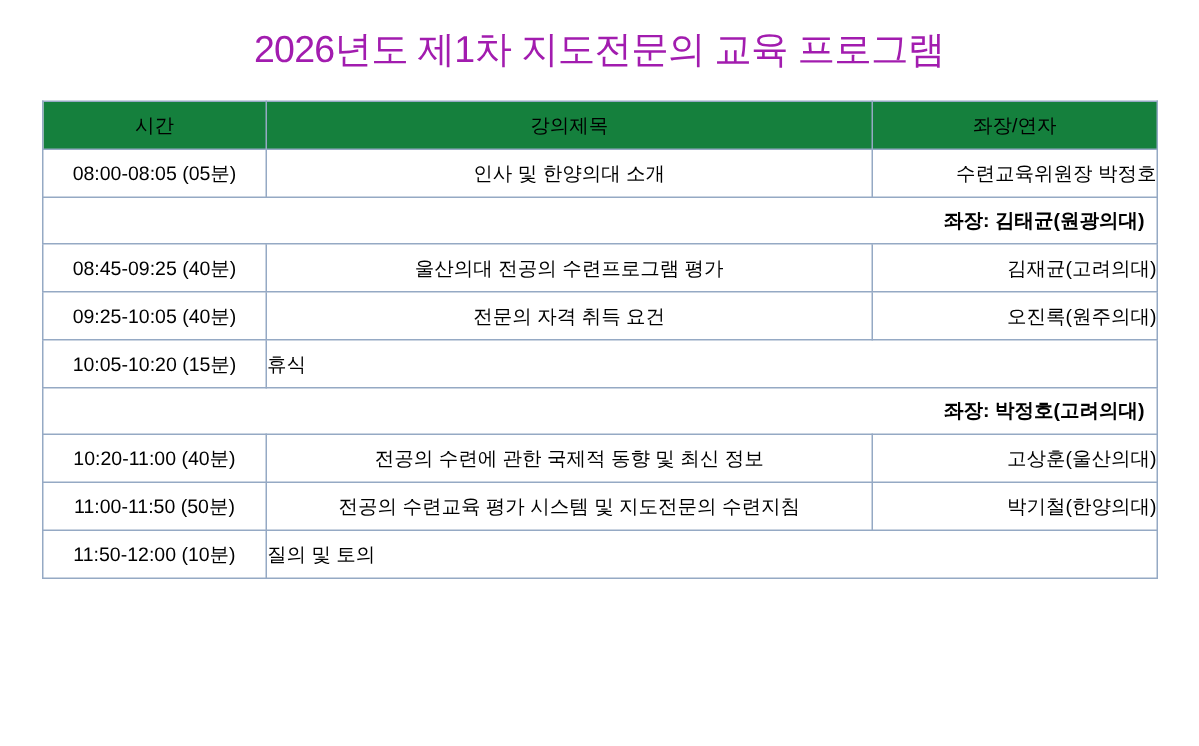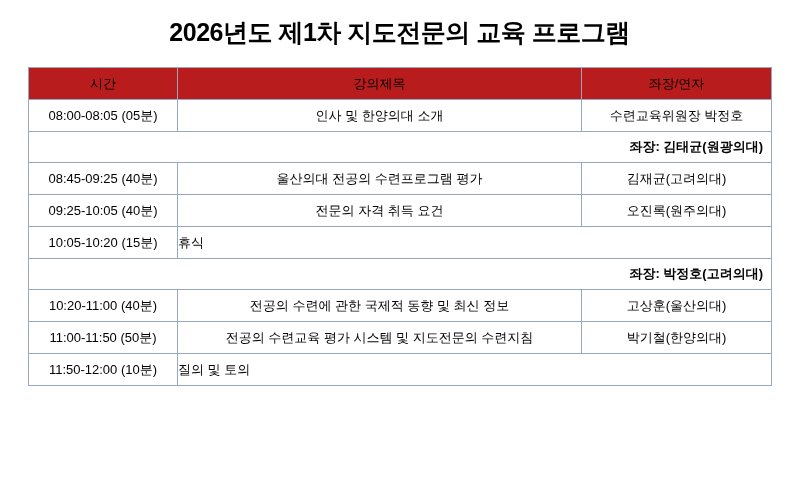--- a/index.html
+++ b/index.html
@@ -17,62 +17,62 @@
   .page {
     width: 799px;
     height: 497px;
     position: relative;
     box-sizing: border-box;
     padding: 0 28px;
   }
   .doc-title {
     text-align: center;
     font-size: 25px;
-    font-weight: bold;
+    font-weight: normal;
     letter-spacing: -0.5px;
     margin-top: 16px;
     margin-bottom: 18px;
-    color: #000000;
+    color: #a21caf;
   }
   table.schedule {
     border-collapse: collapse;
     width: 743px;
     margin: 0 auto;
     table-layout: fixed;
   }
   table.schedule td, table.schedule th {
     border: 1px solid #95a9c4;
     font-size: 13px;
     padding: 0;
     height: 31px;
     vertical-align: middle;
     color: #000000;
     font-weight: normal;
   }
   thead th {
-    background: #b91c1c;
+    background: #15803d;
     font-weight: bold;
     text-align: center;
     font-size: 13.5px;
     height: 30px;
   }
   .col-time   { width: 149px; }
   .col-title  { width: 404px; }
   .col-chair  { width: 190px; }
 
   td.time {
     text-align: center;
     font-size: 12.5px;
   }
   td.title {
     text-align: center;
     font-size: 13px;
   }
   td.speaker {
-    text-align: center;
+    text-align: right;
     font-size: 13px;
   }
   tr.session-row td {
     text-align: right;
     font-weight: bold;
     font-size: 13px;
     padding-right: 8px;
     height: 30px;
     margin-left: 32px;
   }

